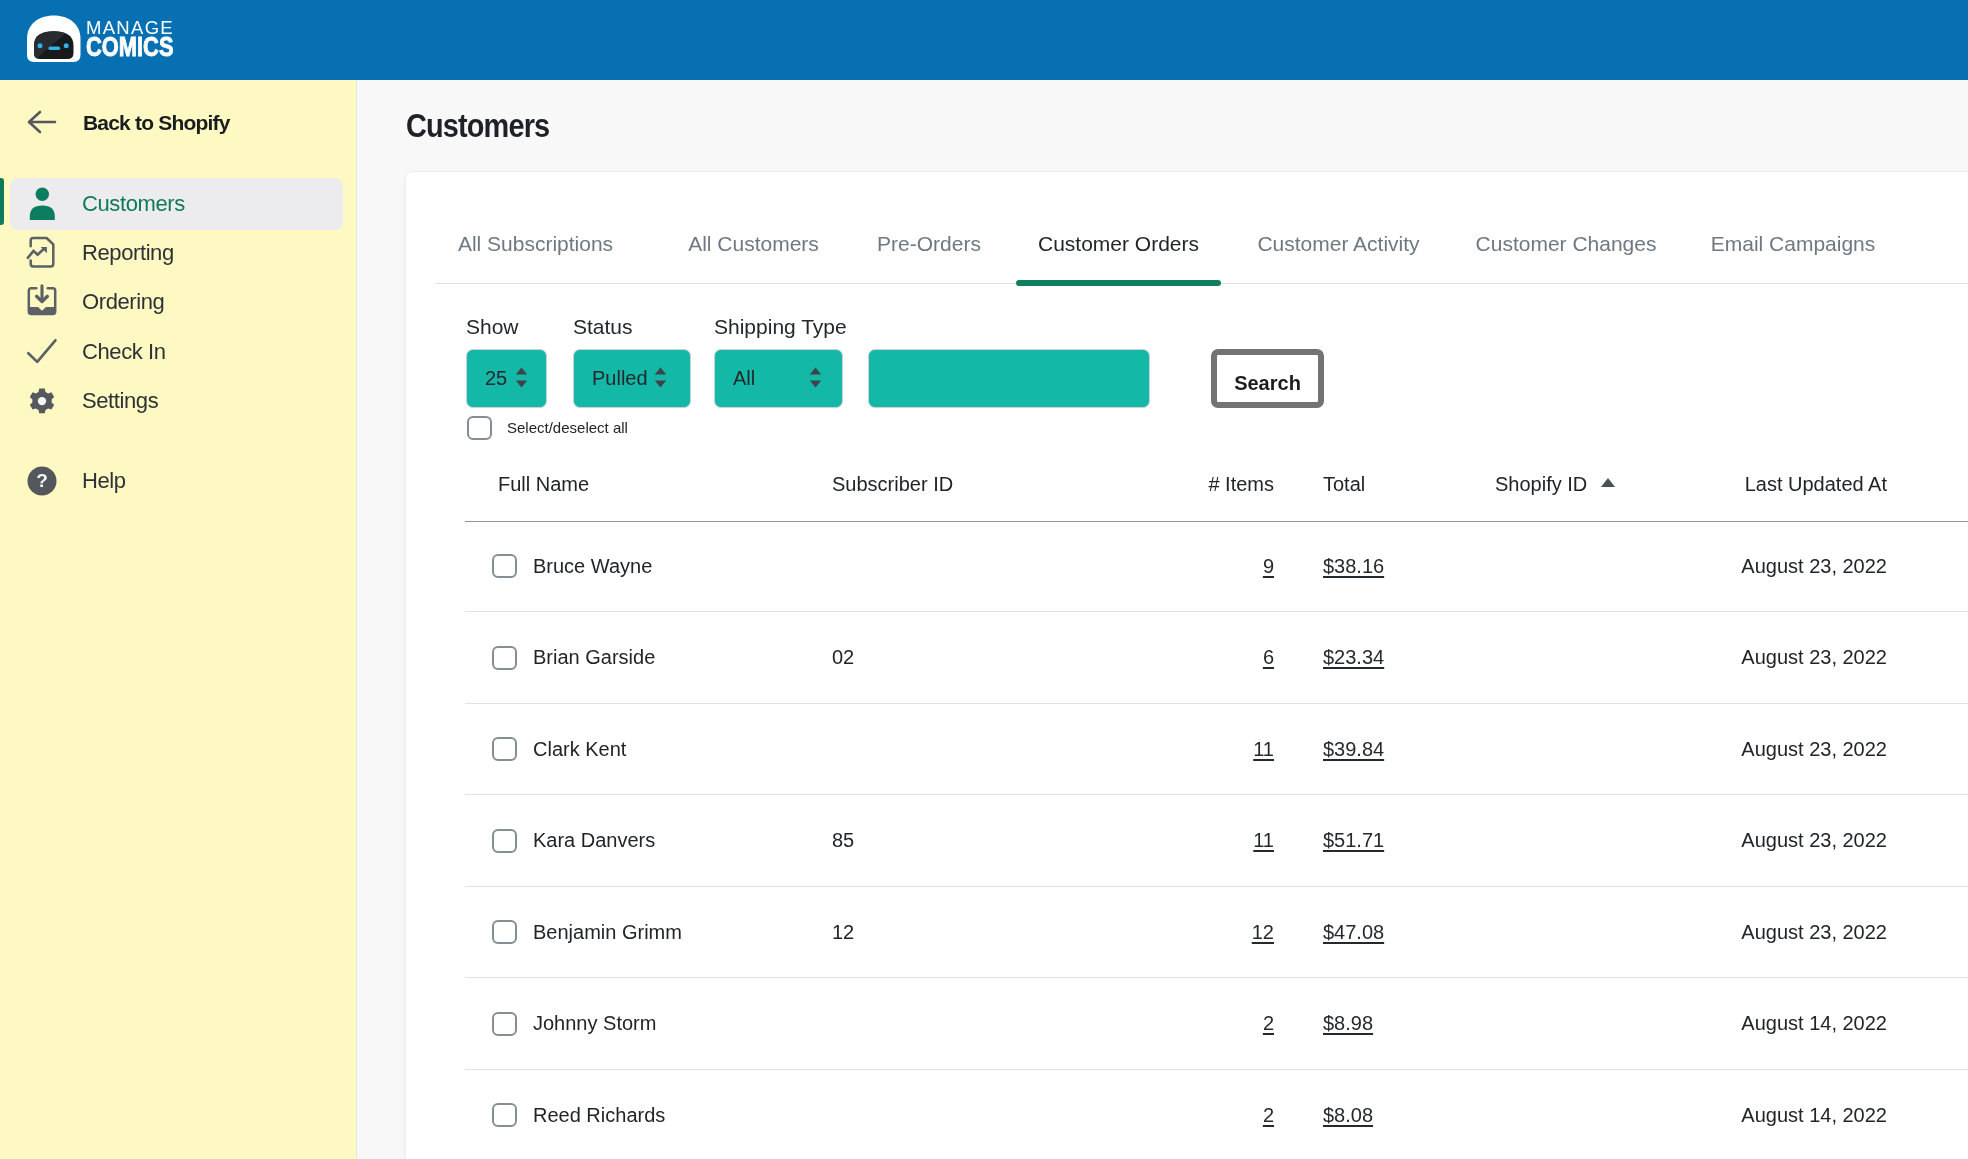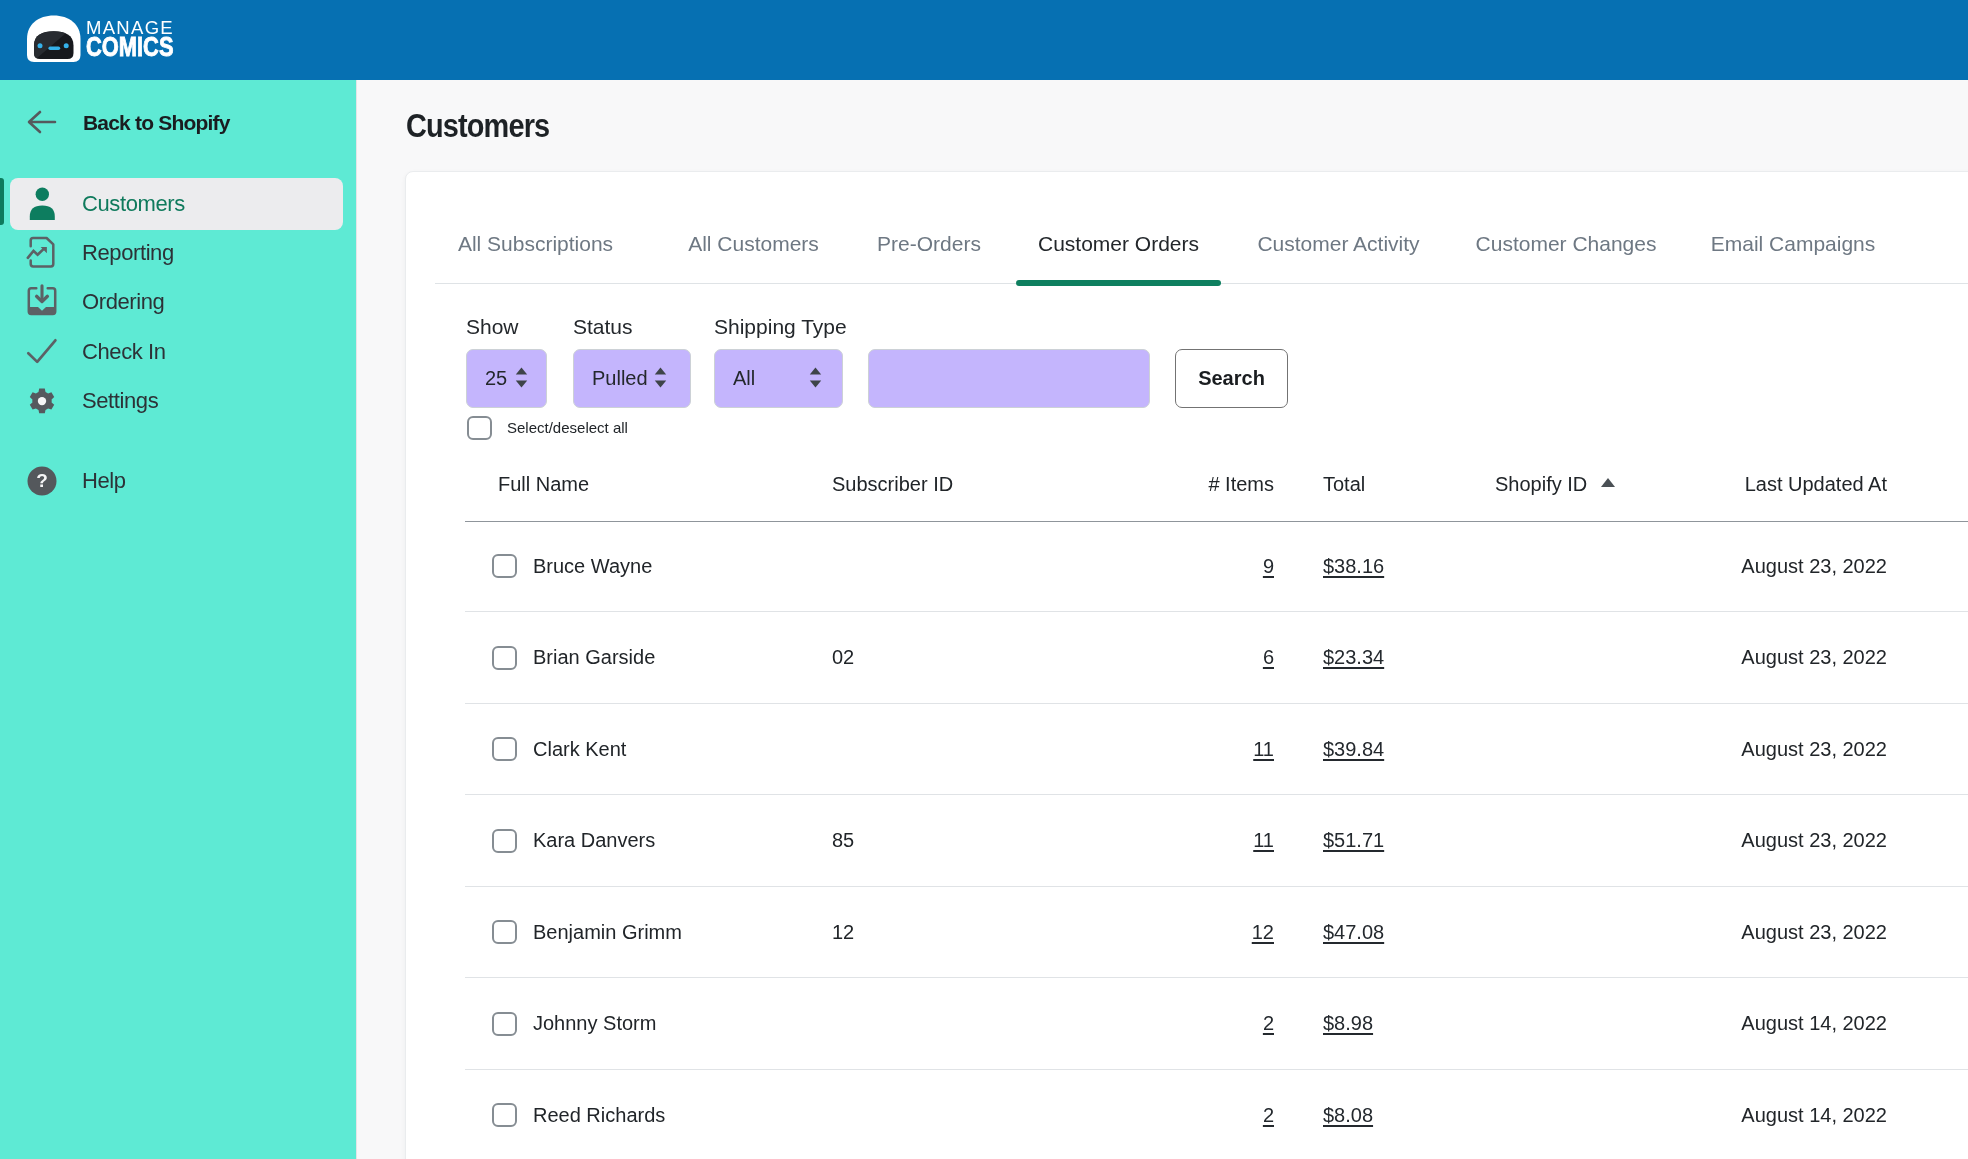--- a/index.html
+++ b/index.html
@@ -10,21 +10,21 @@
   .topbar { position:absolute; left:0; top:0; width:1968px; height:80px; background:#0670b2; z-index:5; }
   .logo { position:absolute; left:27px; top:13px; }
   .logo svg.robot { position:absolute; left:0; top:0; }
   .logotext { position:absolute; left:59px; top:7px; color:#ffffff; }
   .lt1 { font-size:18.5px; font-weight:400; letter-spacing:1.3px; line-height:15px; }
   .lt2 { font-size:27px; font-weight:700; letter-spacing:0px; line-height:22px; margin-top:1px;
          transform:scaleX(.81); transform-origin:left; -webkit-text-stroke:0.9px #fff; }
 
   
   .sidebar { position:absolute; left:0; top:80px; width:357px; height:1079px;
-             background:#5eead4; border-right:1px solid #e4e5e7; }
+             background:#fef9c3; border-right:1px solid #e4e5e7; }
   .back { position:absolute; left:0; top:21px; height:48px; width:100%; }
   .back svg { position:absolute; left:24.5px; top:8px; }
   .back .txt { position:absolute; left:83px; top:10px; font-size:21px; font-weight:700; color:#1a1d20; letter-spacing:-0.8px;}
   .navlist { position:absolute; left:0; top:99px; width:100%; }
   .navitem { position:relative; height:49.4px; }
   .navitem .ic { position:absolute; left:27px; top:50%; transform:translateY(-50%); width:30px; height:30px; overflow:visible; }
   .navitem .lb { position:absolute; left:82px; top:50%; transform:translateY(-50%); font-size:22px;
                  letter-spacing:-0.4px; color:#2d3237; }
   .navitem.active .hl { position:absolute; left:10px; right:13px; top:-1px; bottom:-2px; background:#ececee; border-radius:8px; }
   .navitem.active .bar { position:absolute; left:0; top:-1px; bottom:3px; width:4px; background:#0e7b5d; border-radius:0 3px 3px 0; }
@@ -42,25 +42,25 @@
           display:flex; }
   .tab { position:relative; height:112px; padding-top:60px; text-align:center; font-size:21px; color:#6e7883;
          margin-right:12px; }
   .tab.first { margin-left:17px; }
   .tab.active { color:#23272b; }
   .tab.active::after { content:""; position:absolute; left:0; right:0; bottom:-1.5px; height:5.5px;
                        background:#0e7f5f; border-radius:3px; }
 
   
   .flabel { position:absolute; font-size:21px; color:#24282c; top:143px; line-height:24px; }
-  .fbox { position:absolute; top:177px; height:59px; background:#c4b5fd; border:1px solid #ccd1d6; border-radius:7px;
+  .fbox { position:absolute; top:177px; height:59px; background:#14b8a6; border:1px solid #ccd1d6; border-radius:7px;
           font-size:20px; color:#24282c; line-height:57px; padding-left:18px; }
   .fbox svg.updown { position:absolute; top:17px; }
-  .btn { position:absolute; top:177px; height:59px; background:#fff; border:1px solid #737373; border-radius:7px;
-         font-size:20px; font-weight:700; color:#1a1d20; text-align:center; line-height:57px; }
+  .btn { position:absolute; top:177px; height:59px; background:#fff; border:6px solid #737373; border-radius:7px;
+         font-size:20px; font-weight:700; color:#1a1d20; text-align:center; line-height:57px;margin-left:36px; }
   .selall { position:absolute; top:244px; left:61px; }
   .cb { position:absolute; width:25px; height:24px; background:#fff; border:2px solid #868d93; border-radius:6px; }
   .selall .lbl { position:absolute; left:40px; top:0px; font-size:15px; line-height:24px; white-space:nowrap; }
 
   
   .th { position:absolute; font-size:20px; color:#212529; line-height:24px; top:300px; white-space:nowrap; }
   .theadline { position:absolute; left:59px; right:0; top:348.5px; height:1.5px; background:#8f959b; }
   .row { position:absolute; left:59px; right:0; height:91.5px; border-bottom:1px solid #e0e3e6; }
   .row .cb { left:27px; top:33.5px; }
   .cell { position:absolute; top:33px; font-size:20px; line-height:25px; white-space:nowrap; }

